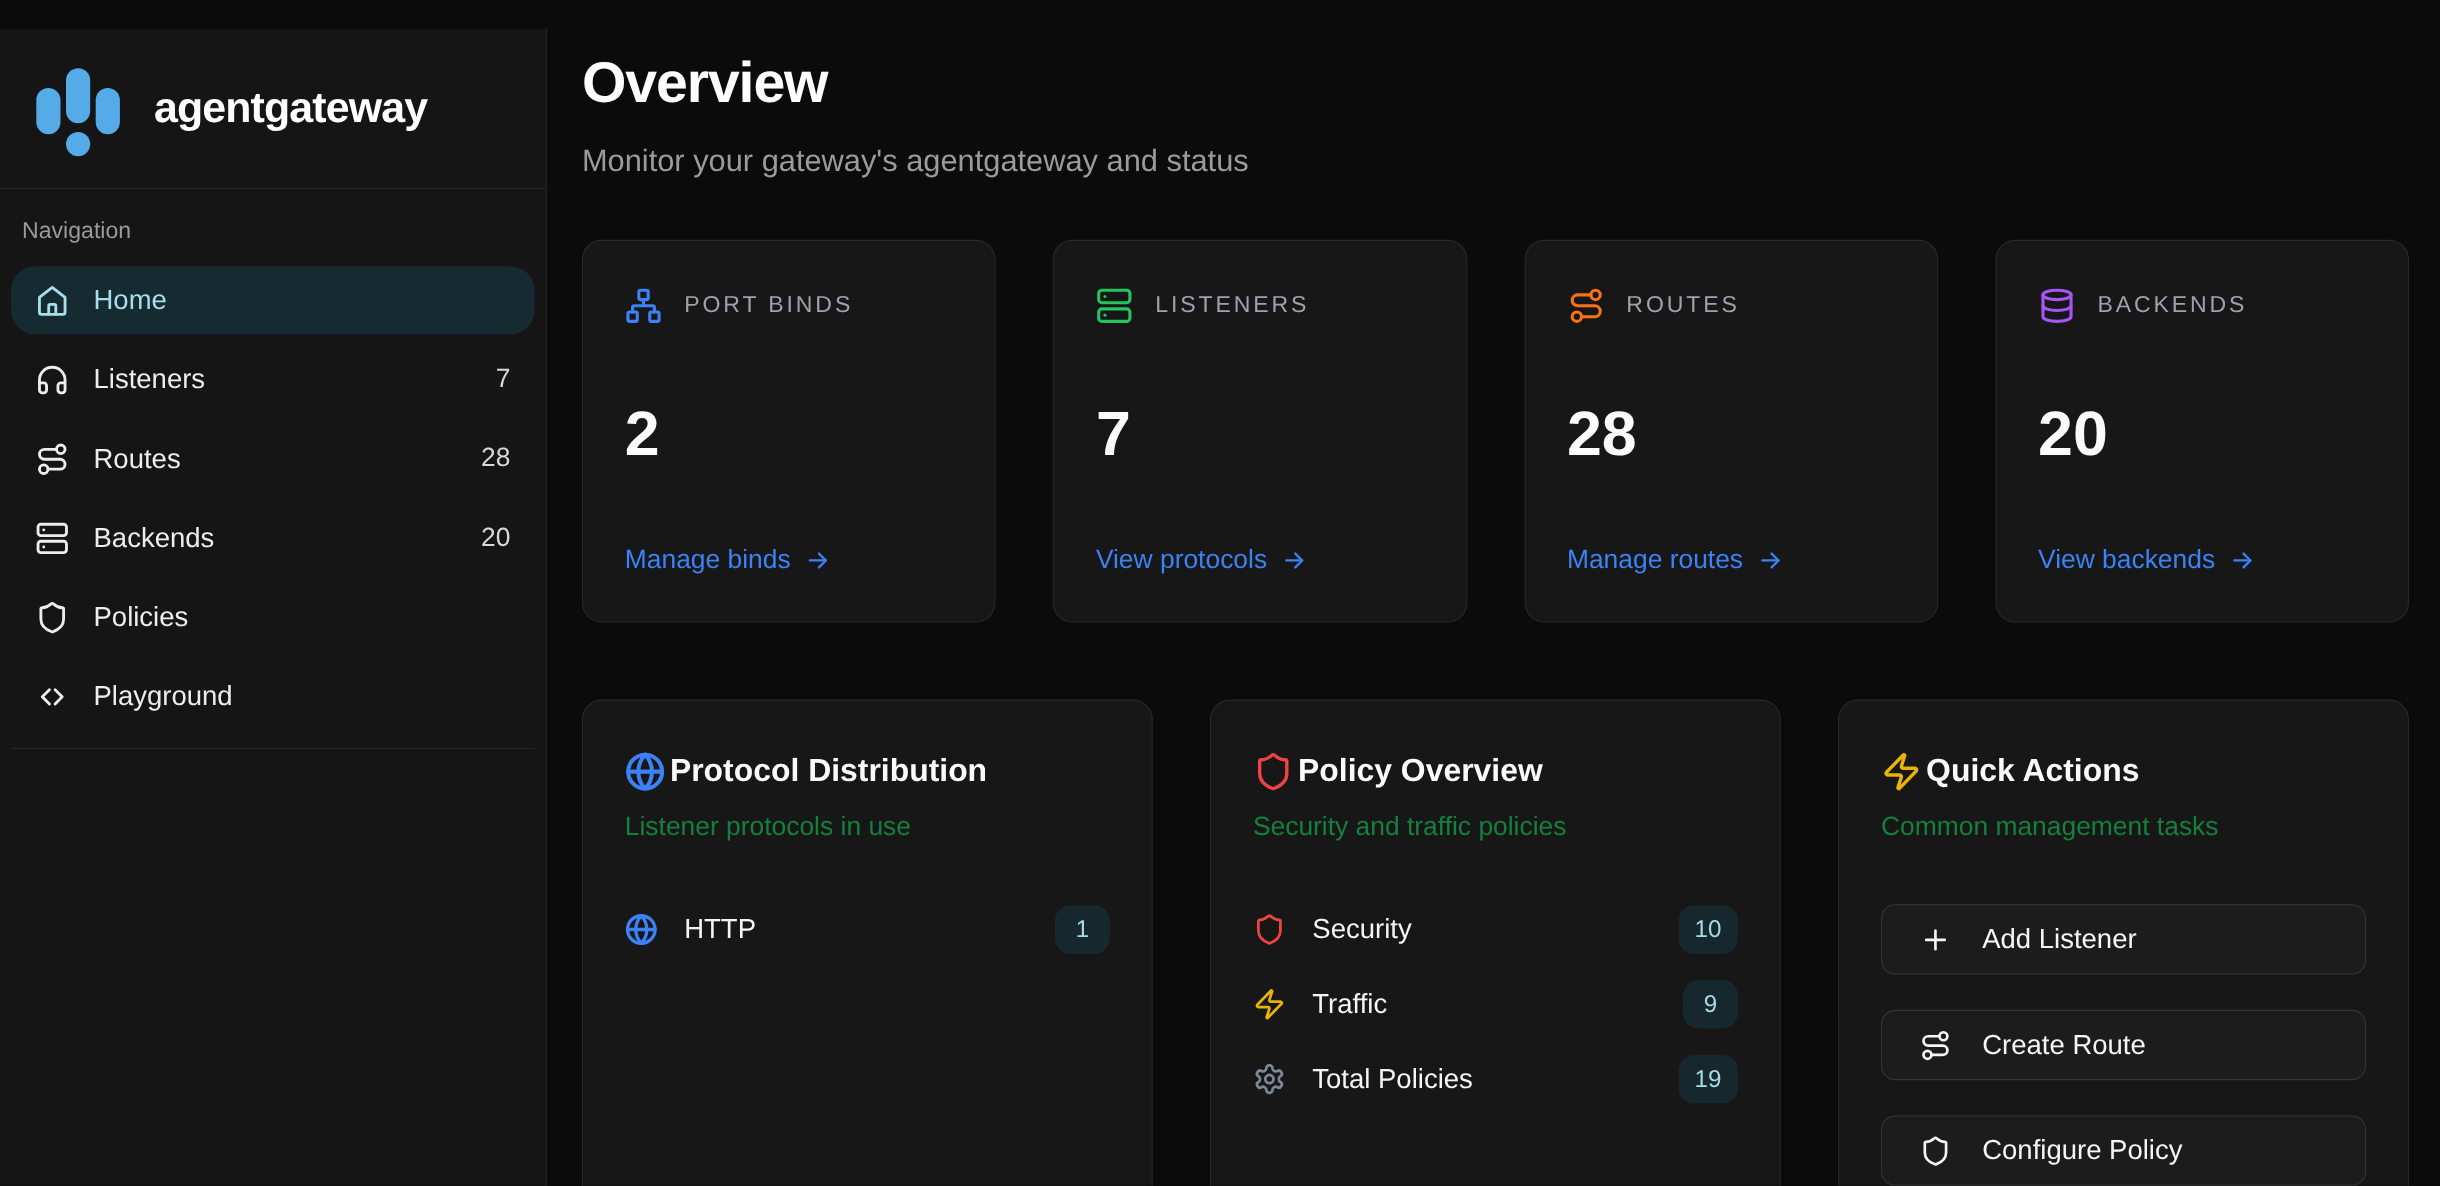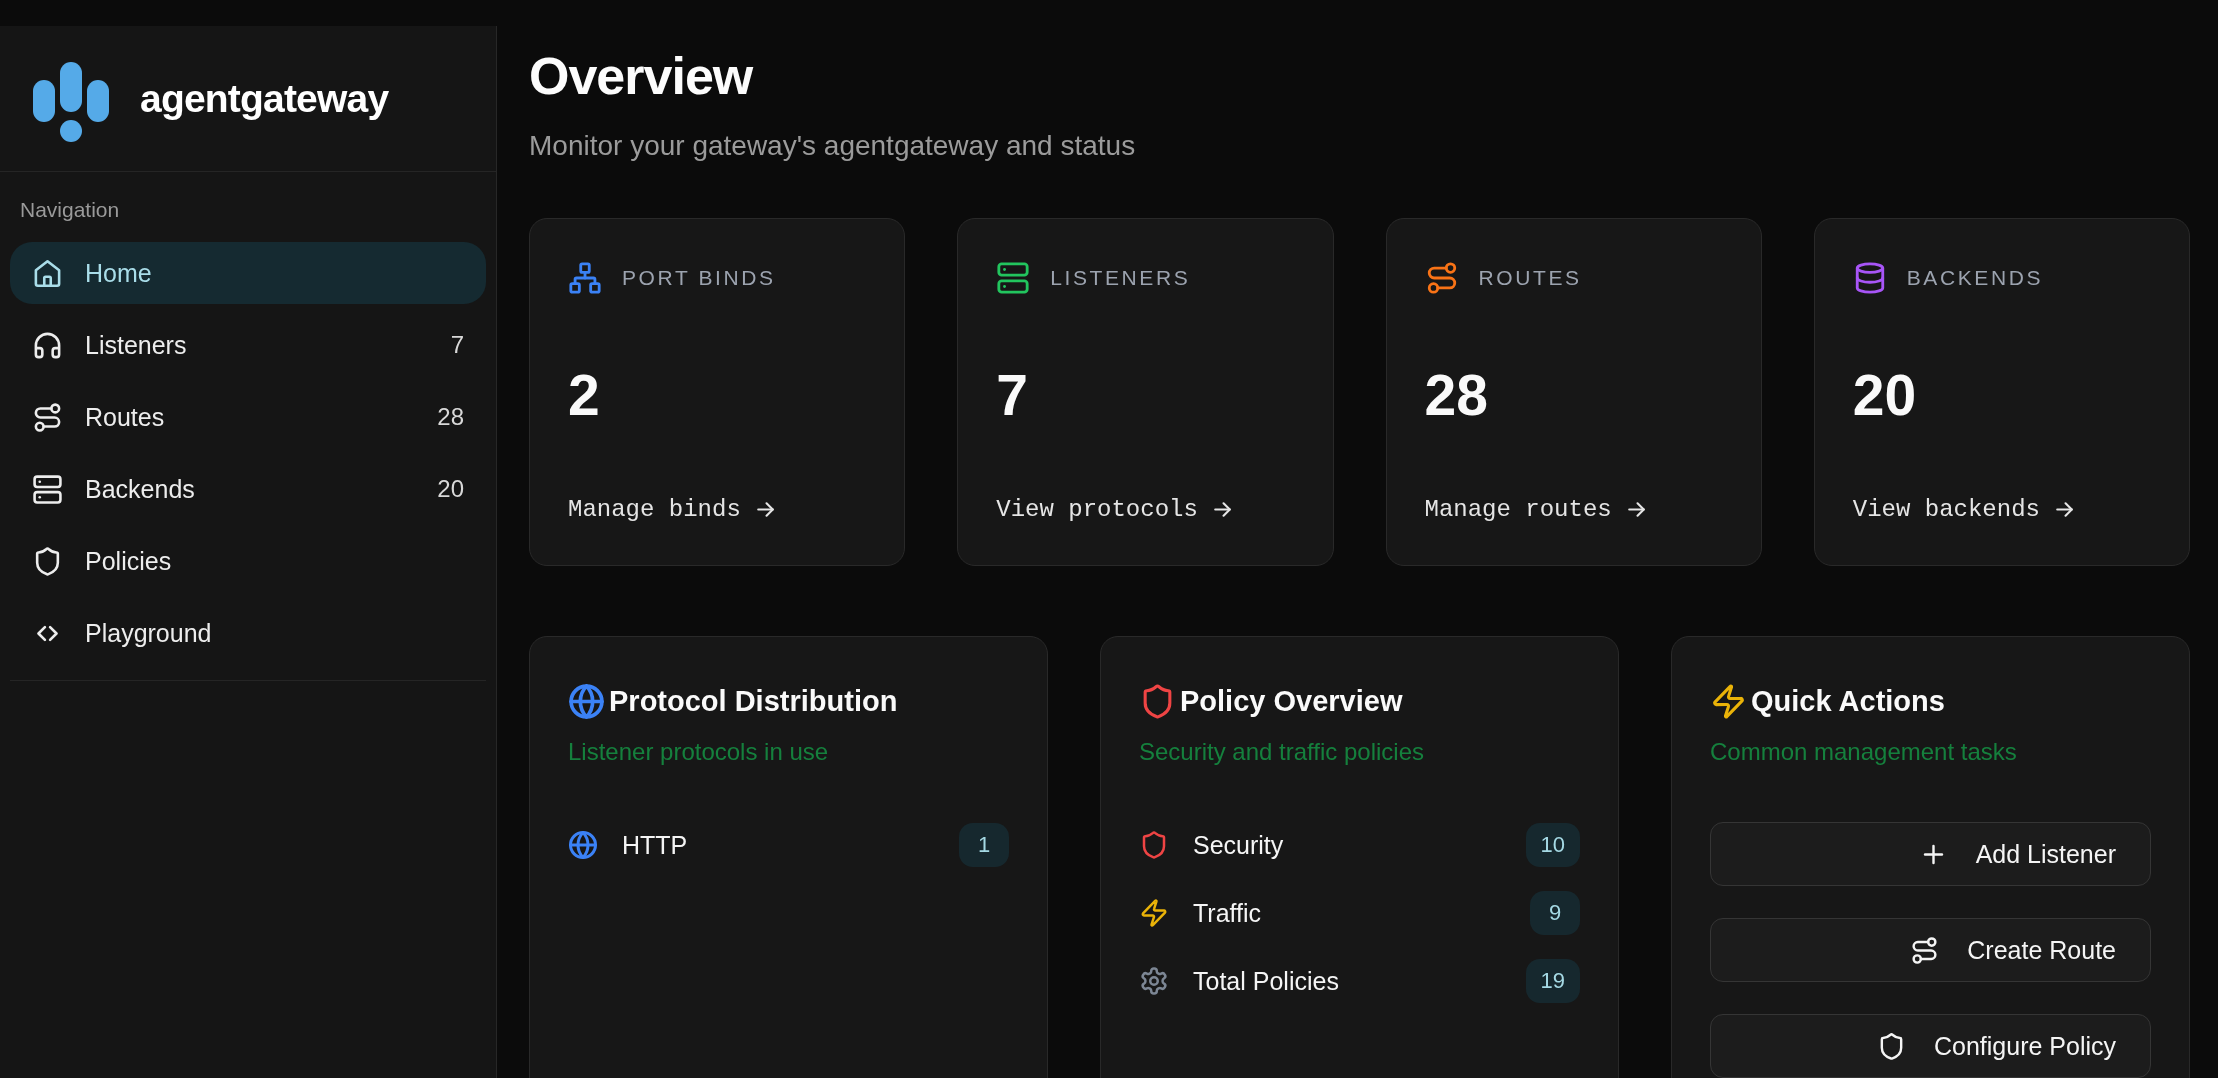--- a/index.html
+++ b/index.html
@@ -44,21 +44,21 @@
     margin-top:56px; display:grid; grid-template-columns:repeat(4,1fr); gap:52px;
   }
   .stat-card {
     height:348px; background:#171717; border:1px solid #292929; border-radius:18px;
     padding:42px 38px; display:flex; flex-direction:column; justify-content:space-between;
   }
   .stat-head { display:flex; align-items:center; gap:20px; }
   .stat-head svg { width:34px; height:34px; }
   .stat-label { font-size:21px; font-weight:500; letter-spacing:2.6px; color:#9ca3af; }
   .stat-value { font-size:57px; font-weight:700; line-height:1; color:#fafafa; }
-  .stat-link { display:flex; align-items:center; gap:12px; font-size:24px; color:#e5e5e5; cursor:pointer;font-family:Liberation Mono, monospace; }
+  .stat-link { display:flex; align-items:center; gap:12px; font-size:24px; color:#3b82f6; cursor:pointer; }
   .stat-link svg { width:25px; height:25px; }
 
   .panels-grid {
     margin-top:70px; display:grid; grid-template-columns:repeat(3,1fr); gap:52px;
   }
   .panel {
     height:560px; background:#171717; border:1px solid #292929; border-radius:18px;
     padding:46px 38px; overflow:hidden;
   }
   .panel-head { display:flex; align-items:center; gap:4px; }
@@ -71,21 +71,21 @@
   .p-row svg { width:30px; height:30px; flex:none; }
   .badge {
     margin-left:auto; min-width:50px; height:44px; padding:0 15px;
     background:#16282e; color:#a5d9e4; border-radius:14px;
     display:flex; align-items:center; justify-content:center; font-size:22px;
   }
 
   .qa-btn {
     display:flex; align-items:center; gap:28px; height:64px;
     background:#1c1c1c; border:1px solid #353535; border-radius:13px;
-    padding:0 34px; margin-bottom:32px; font-size:25px; color:#f5f5f5; cursor:pointer;justify-content:flex-end;
+    padding:0 34px; margin-bottom:32px; font-size:25px; color:#f5f5f5; cursor:pointer;
   }
   .qa-btn svg { width:29px; height:29px; flex:none; }
 
   
   .c-blue   { color:#3b82f6; }
   .c-green  { color:#22c55e; }
   .c-orange { color:#f97316; }
   .c-purple { color:#a855f7; }
   .c-red    { color:#ef4444; }
   .c-yellow { color:#eab308; }

